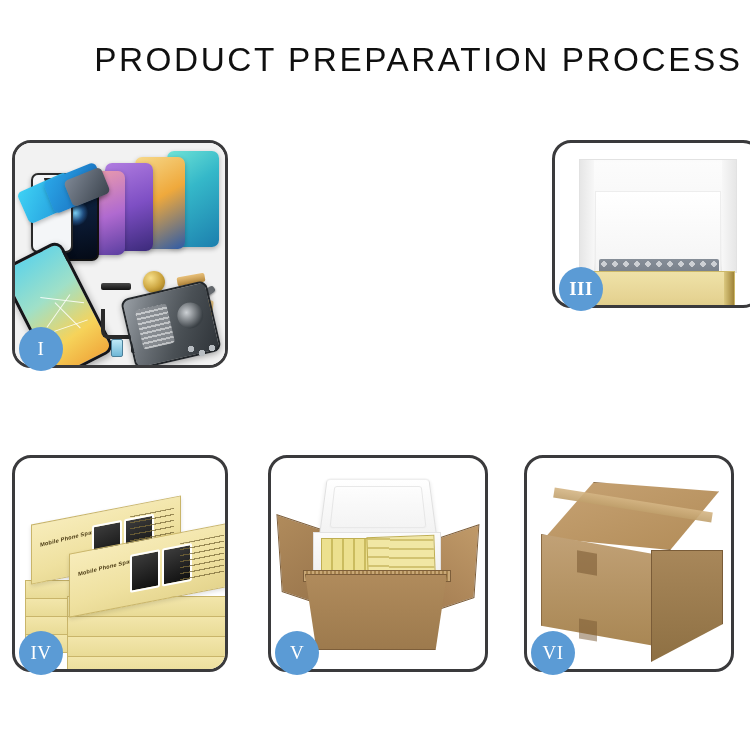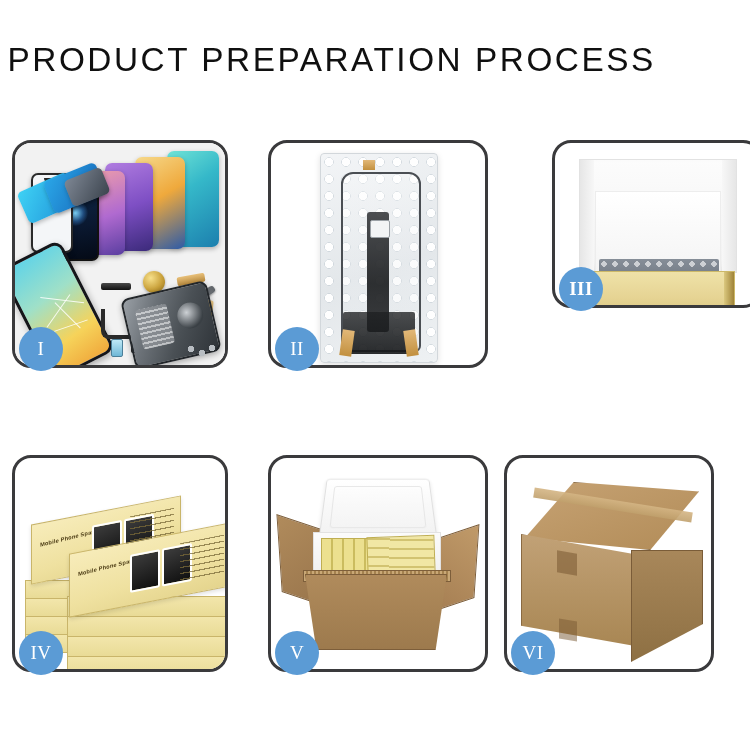--- a/index.html
+++ b/index.html
@@ -14,21 +14,21 @@
     overflow: hidden;
     position: relative;
   }
 
   
   .header {
     position: absolute;
     left: 0;
     top: 0;
     width: 750px;
-    text-align: left;
+    text-align: right;
   }
   .page-title {
     margin: 0;
     padding-top: 40px;
     font-size: 34px;
     font-weight: 400;
     letter-spacing: 2.6px;
     color: #101010;
     font-family: "Liberation Sans", sans-serif;
     transform: scaleX(0.98);
@@ -67,21 +67,21 @@
     overflow: hidden;
   }
   .panel.tinted .panel-inner { background: #f2f2f2; }
 
   
   #panel-1 { left: 12px;  top: 140px; width: 216px; height: 228px; }
   #panel-2 { left: 268px; top: 140px; width: 220px; height: 228px; }
   #panel-3 { left: 552px; top: 140px; width: 210px; height: 168px; font-weight: bold; }
   #panel-4 { left: 12px;  top: 455px; width: 216px; height: 217px; }
   #panel-5 { left: 268px; top: 455px; width: 220px; height: 217px; }
-  #panel-6 { left: 504px; top: 455px; width: 210px; height: 217px; }
+  #panel-6 { left: 524px; top: 455px; width: 210px; height: 217px; }
 
   
   .step-badge {
     position: absolute;
     left: 4px;
     bottom: -6px;
     width: 44px;
     height: 44px;
     border-radius: 50%;
     background: #5b9bd5;
@@ -572,36 +572,20 @@
         <div class="part p-chipV"></div>
 
         <div class="screwdriver"></div>
         <div class="housing"></div>
         <div class="screws"></div>
       </div>
     </div>
     <div class="step-badge">I</div>
   </div>
 
-  <div class="panel" id="panel-2">
-    <div class="panel-inner">
-      <div class="scene">
-        <div class="bubble-bag">
-          <div class="bag-screen"></div>
-          <div class="bag-flex"></div>
-          <div class="bag-conn"></div>
-          <div class="bag-bottom-dark"></div>
-          <div class="bag-tape-top"></div>
-          <div class="bag-tape-l"></div>
-          <div class="bag-tape-r"></div>
-        </div>
-      </div>
-    </div>
-    <div class="step-badge">II</div>
-  </div>
 
   <div class="panel" id="panel-3">
     <div class="panel-inner">
       <div class="scene">
         <div class="box3-lid"></div>
         <div class="box3-foam"></div>
         <div class="box3-bubble"></div>
         <div class="box3-base"></div>
       </div>
     </div>

